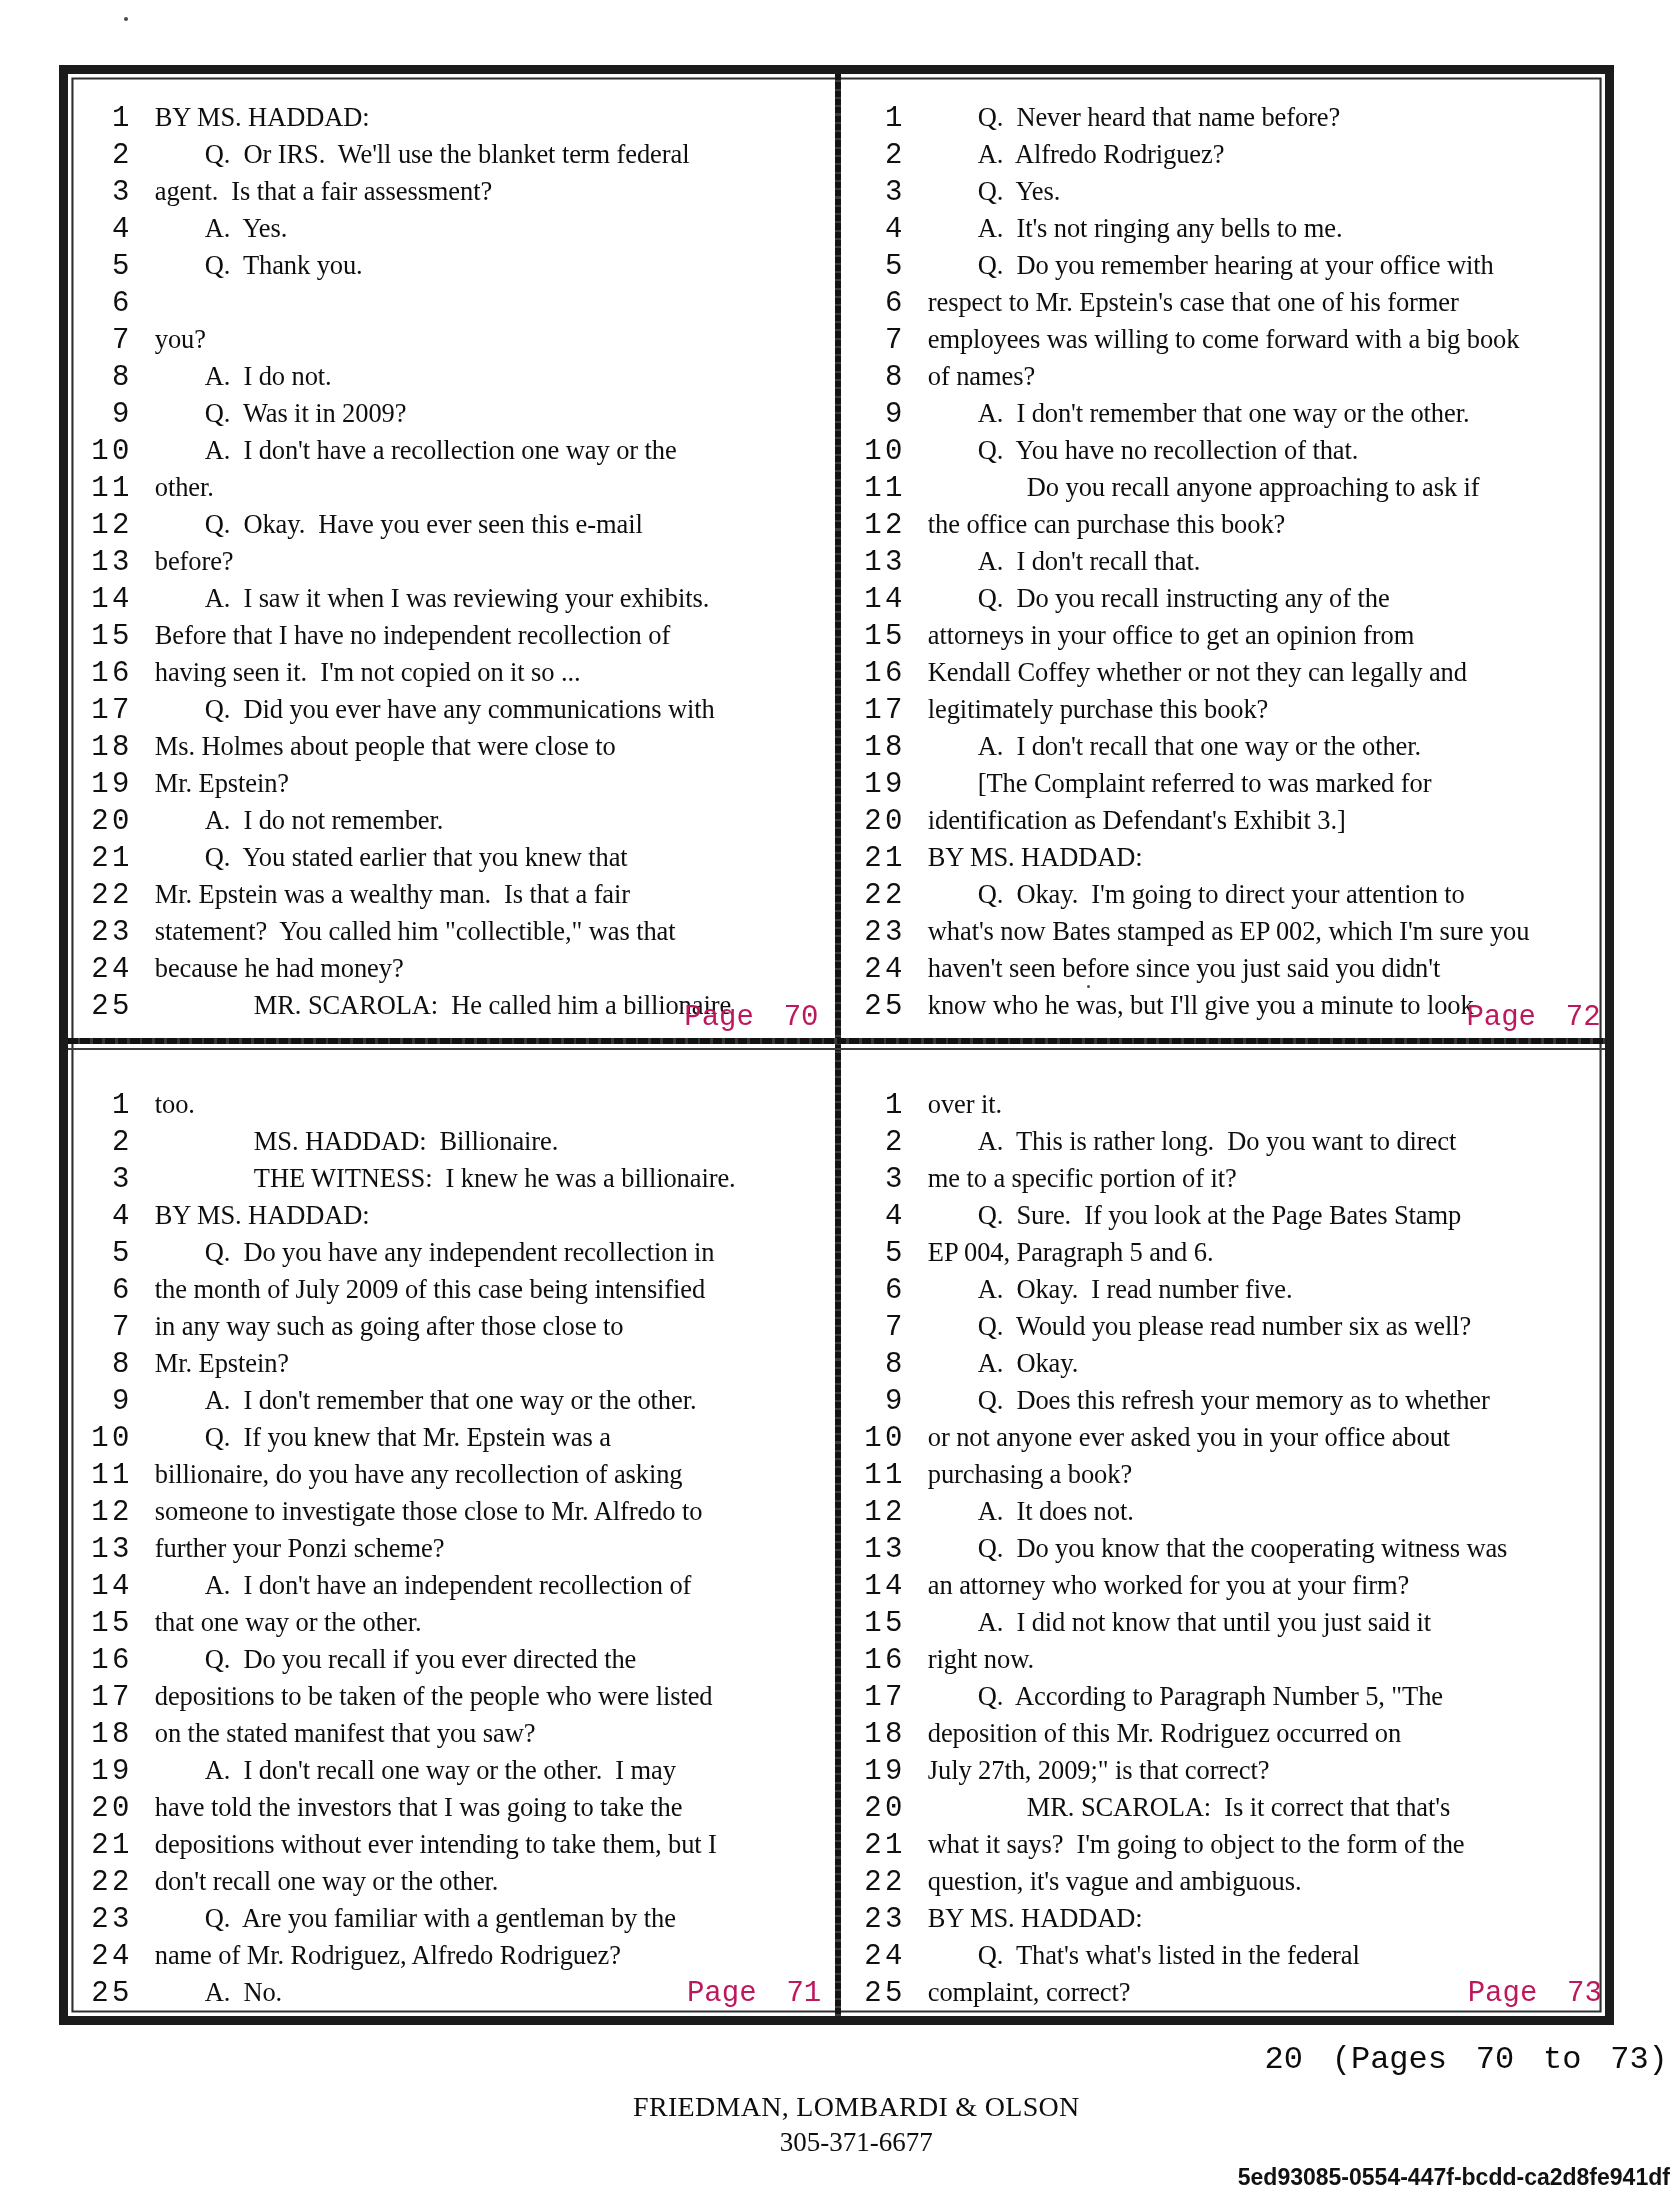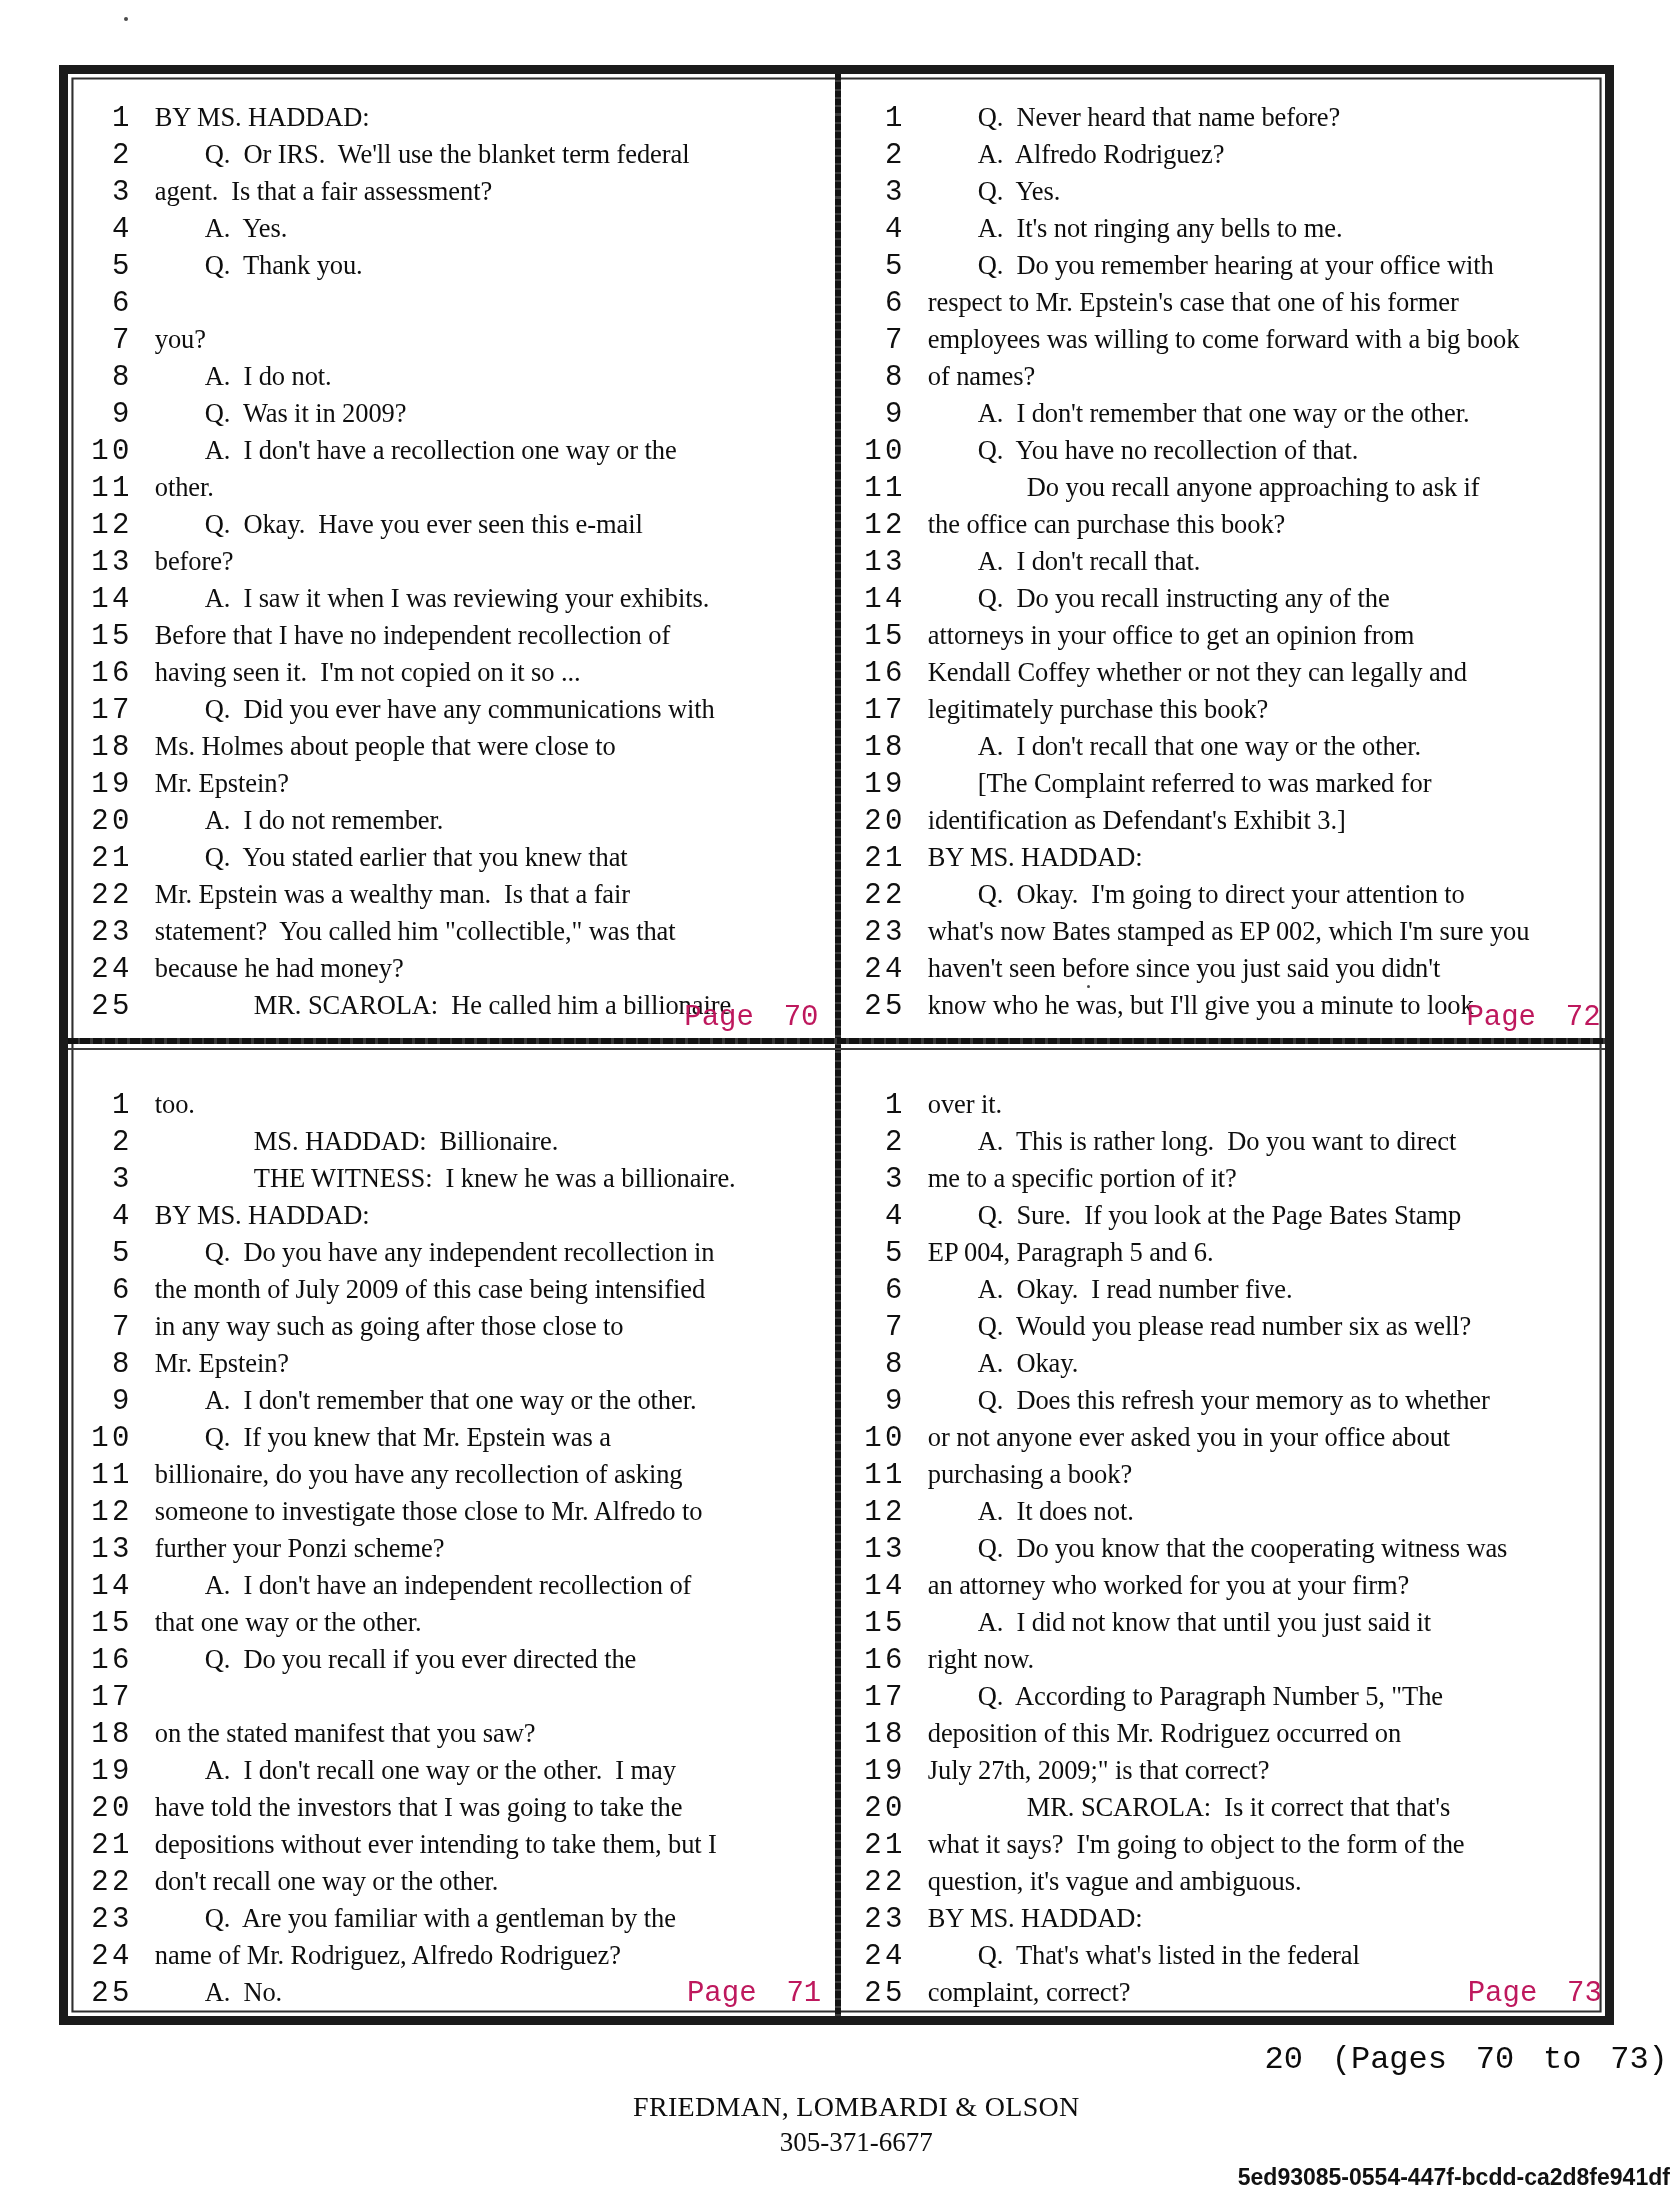--- a/index.html
+++ b/index.html
@@ -207,21 +207,21 @@
       <div class="line i0"><span class="ln">7</span><span class="lt">in any way such as going after those close to</span></div>
       <div class="line i0"><span class="ln">8</span><span class="lt">Mr. Epstein?</span></div>
       <div class="line i1"><span class="ln">9</span><span class="lt">A.  I don't remember that one way or the other.</span></div>
       <div class="line i1"><span class="ln">10</span><span class="lt">Q.  If you knew that Mr. Epstein was a</span></div>
       <div class="line i0"><span class="ln">11</span><span class="lt">billionaire, do you have any recollection of asking</span></div>
       <div class="line i0"><span class="ln">12</span><span class="lt">someone to investigate those close to Mr. Alfredo to</span></div>
       <div class="line i0"><span class="ln">13</span><span class="lt">further your Ponzi scheme?</span></div>
       <div class="line i1"><span class="ln">14</span><span class="lt">A.  I don't have an independent recollection of</span></div>
       <div class="line i0"><span class="ln">15</span><span class="lt">that one way or the other.</span></div>
       <div class="line i1"><span class="ln">16</span><span class="lt">Q.  Do you recall if you ever directed the</span></div>
-      <div class="line i0"><span class="ln">17</span></div>
+      <div class="line i0"><span class="ln">17</span><span class="lt">depositions to be taken of the people who were listed</span></div>
       <div class="line i0"><span class="ln">18</span><span class="lt">on the stated manifest that you saw?</span></div>
       <div class="line i1"><span class="ln">19</span><span class="lt">A.  I don't recall one way or the other.  I may</span></div>
       <div class="line i0"><span class="ln">20</span><span class="lt">have told the investors that I was going to take the</span></div>
       <div class="line i0"><span class="ln">21</span><span class="lt">depositions without ever intending to take them, but I</span></div>
       <div class="line i0"><span class="ln">22</span><span class="lt">don't recall one way or the other.</span></div>
       <div class="line i1"><span class="ln">23</span><span class="lt">Q.  Are you familiar with a gentleman by the</span></div>
       <div class="line i0"><span class="ln">24</span><span class="lt">name of Mr. Rodriguez, Alfredo Rodriguez?</span></div>
       <div class="line i1"><span class="ln">25</span><span class="lt">A.  No.</span></div>
     </div>
   <span class="plabel">Page 71</span>

